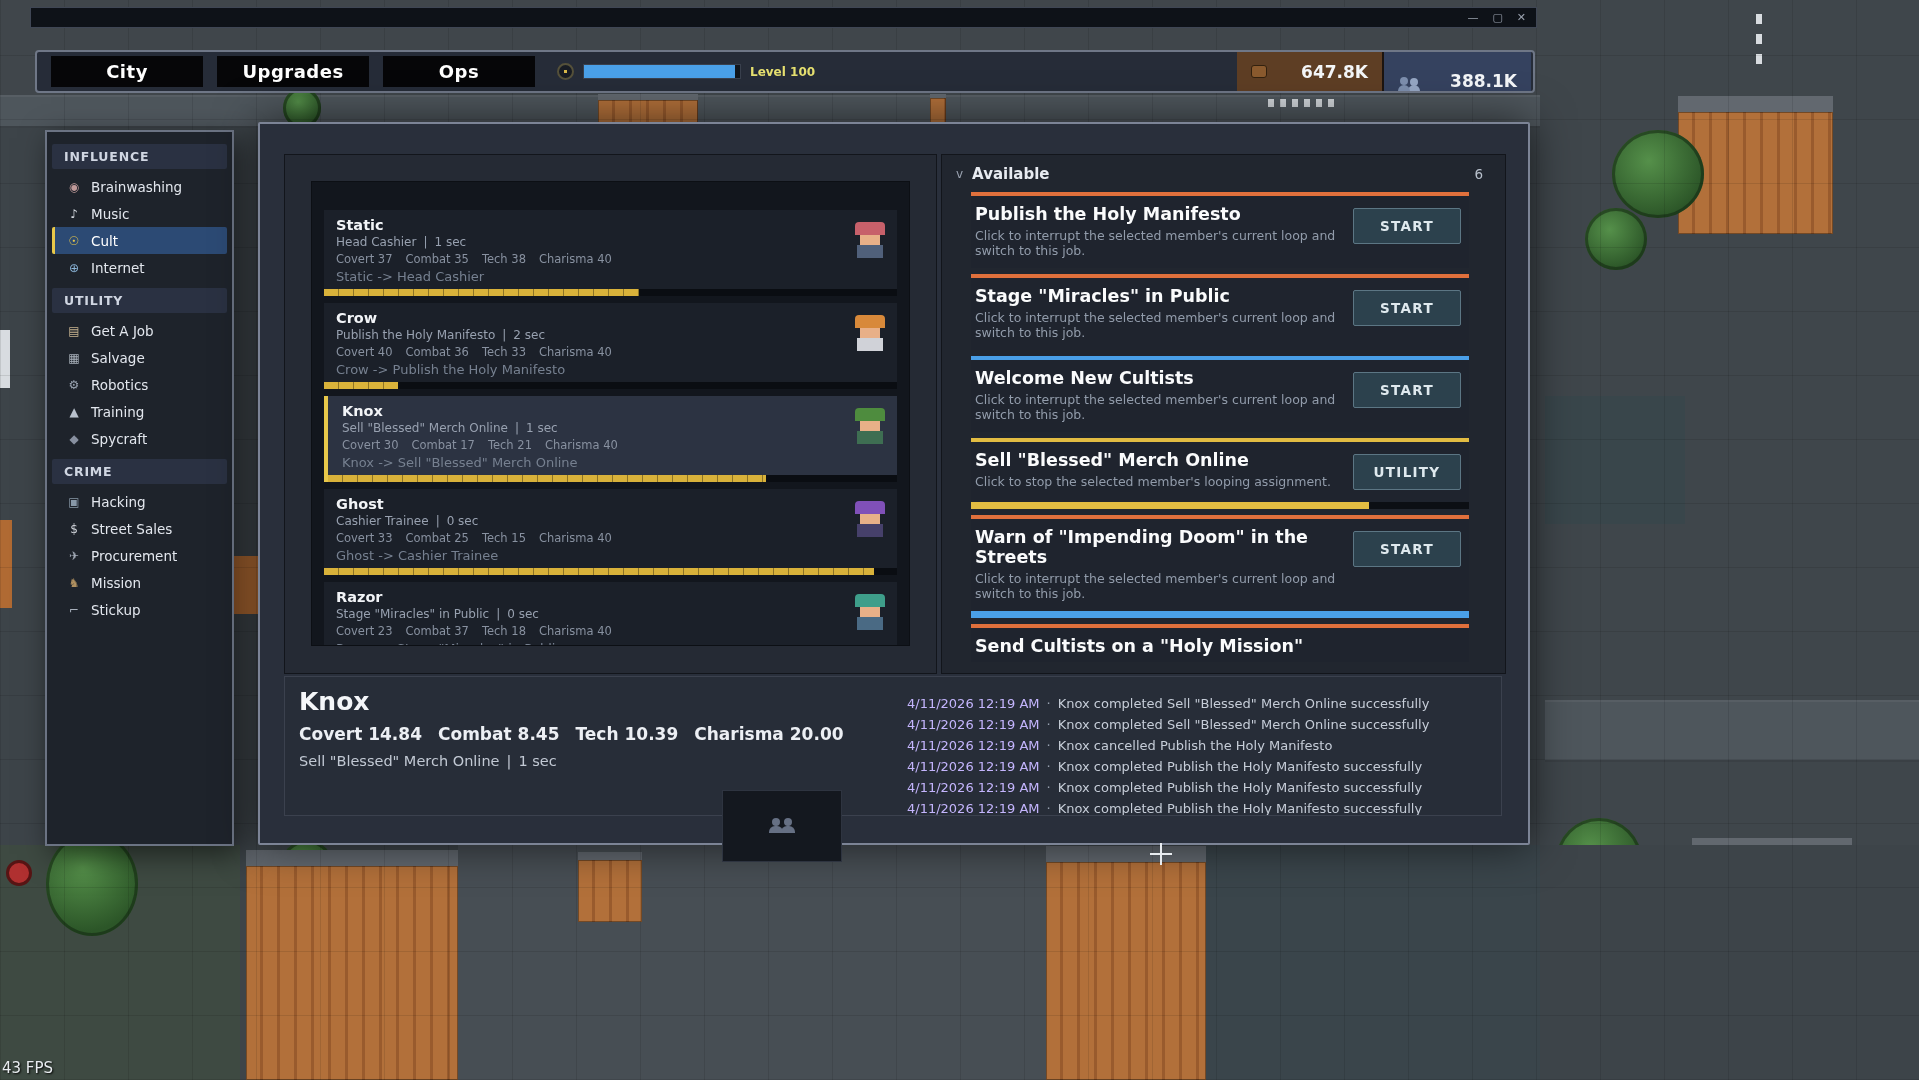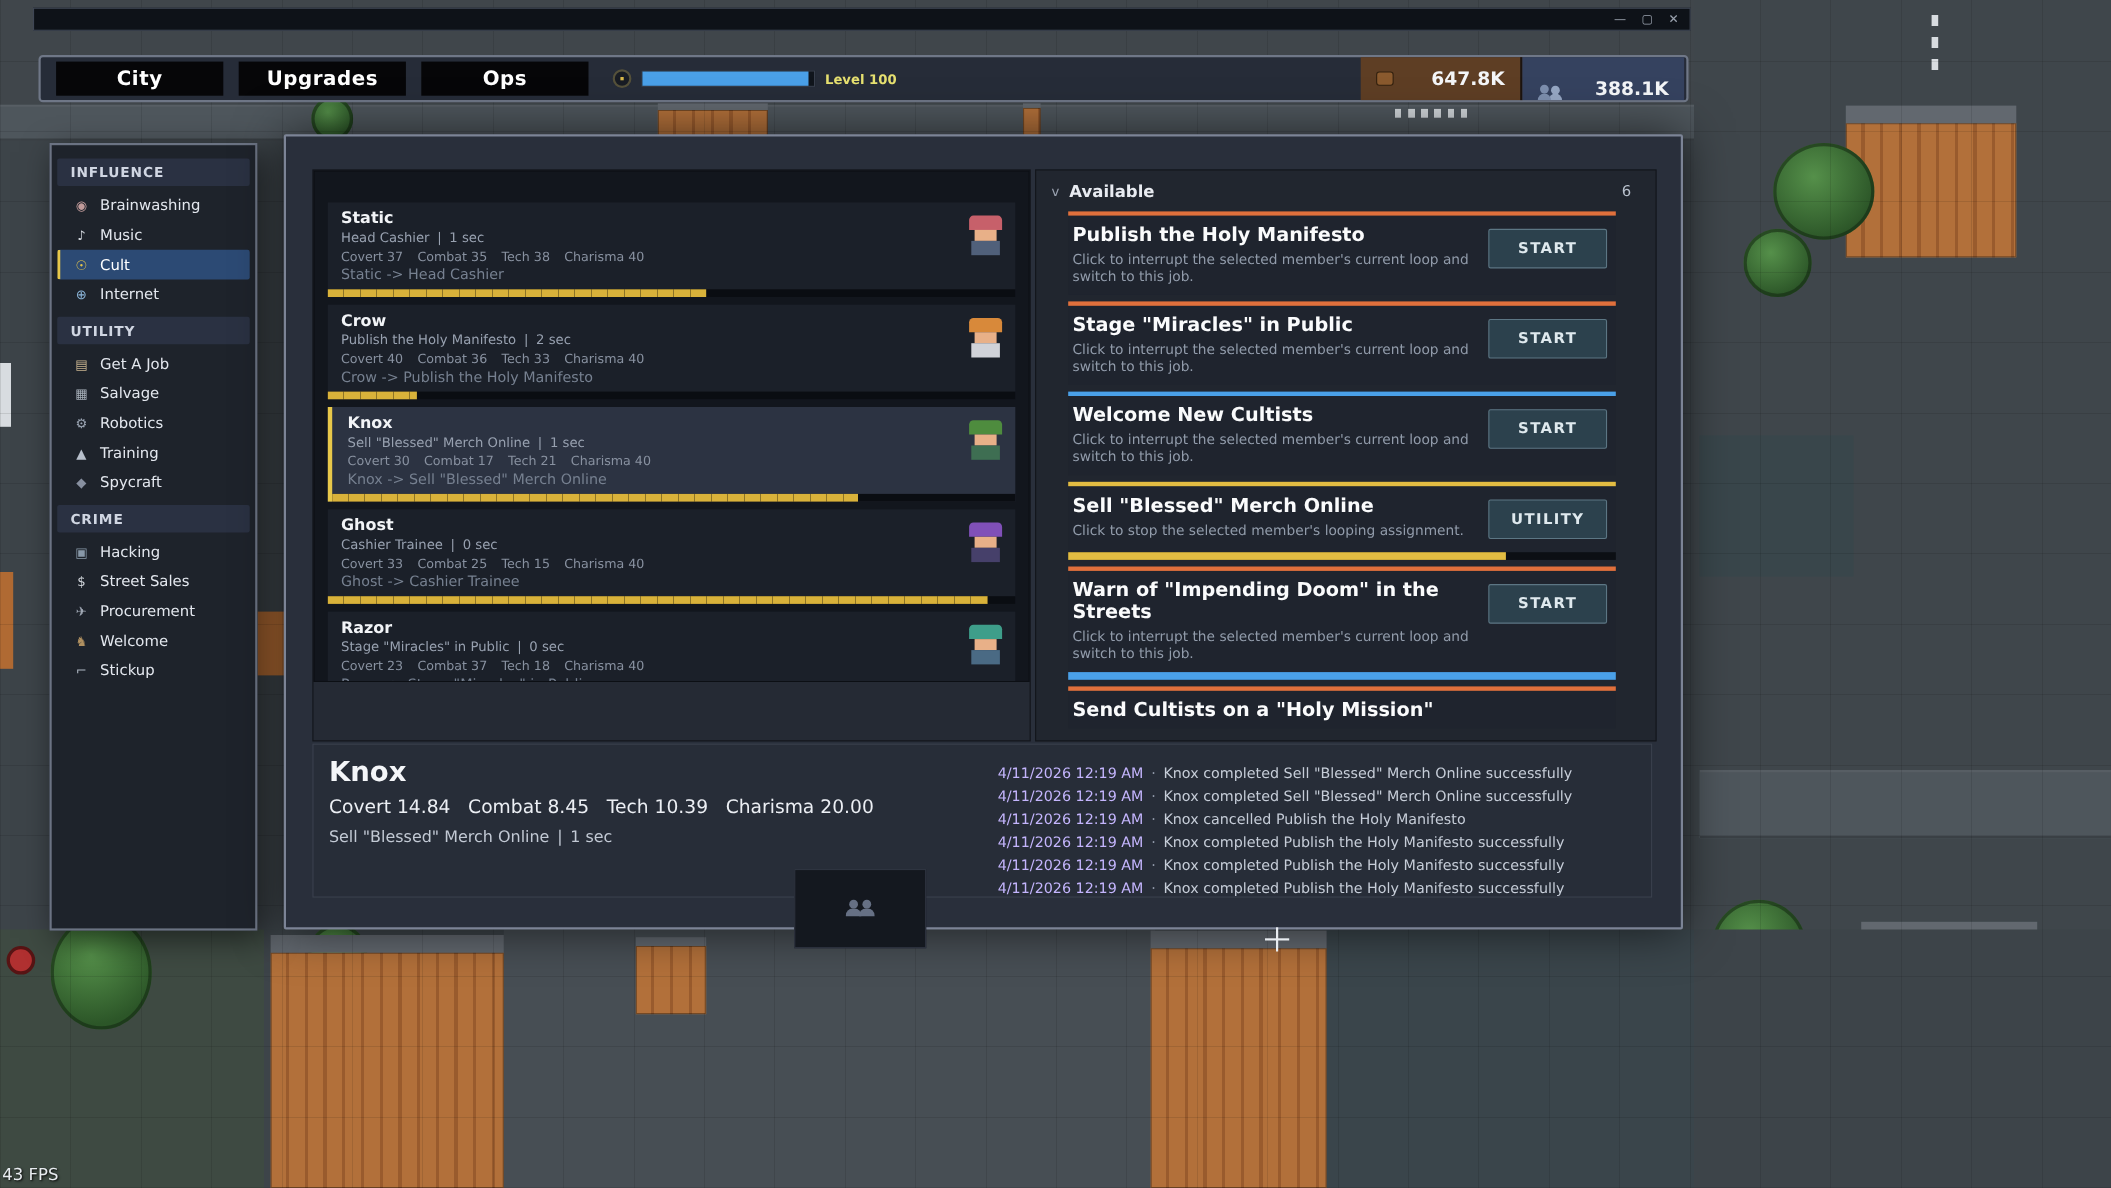--- a/index.html
+++ b/index.html
@@ -66,21 +66,21 @@
   .side-item.selected { background:#2c4a74; border-left:3px solid #e8c84a; padding-left:11px; color:#ffffff; }
   .side-icon { width:16px; text-align:center; font-size:12px; color:#9aa4b2; }
 
   
   .main-window { position:absolute; left:258px; top:122px; width:1272px; height:723px;
     background:#292f3b; border:2px solid #7c8496; border-radius:2px; z-index:2;
     box-shadow:0 0 44px rgba(0,0,0,.6); }
 
   
   .members-panel { position:absolute; left:24px; top:30px; width:653px; height:520px;
-    background:#252a34; border:1px solid #12151b; }
+    background:#252a34; border:1px solid #12151b; padding:26px; }
   .members-list { height:465px; background:#12161d; border:1px solid #0c0f14;
     padding:28px 12px 0; overflow:hidden; }
   .member-card { position:relative; height:86px; margin-bottom:7px; background:#1b2029;
     padding:7px 12px 0; cursor:pointer; }
   .member-card.selected { background:#2c3342; border-left:4px solid #e8c84a; padding-left:14px; }
   .member-name { font-size:14.5px; font-weight:bold; color:#f2f4f7; margin-bottom:2px; }
   .member-job { font-size:12px; color:#98a1b0; }
   .sep { margin:0 7px; }
   .member-stats { font-size:11.5px; color:#8891a0; margin-top:3px; }
   .member-stats .stat { margin-right:13px; }
@@ -114,21 +114,21 @@
   .job-bottom { display:none; height:7px; background:#0c0f14; }
   .job-bottom.visible { display:block; }
   .job-bottom-fill { height:100%; }
 
   
   .detail-panel { position:absolute; left:24px; top:552px; width:1218px; height:140px;
     background:#272d38; border:1px solid #3b414e; }
   .detail-left { position:absolute; left:14px; top:10px; }
   .detail-name { font-size:25px; font-weight:bold; color:#f4f6f9; margin-bottom:8px; }
   .detail-stats { font-size:17px; color:#eceff4; }
-  .detail-stats .dstat { margin-right:16px; }
+  .detail-stats .dstat { margin-right:16px;font-weight:bold; }
   .detail-job { font-size:14.5px; color:#c2c9d4; margin-top:9px; }
   .log { position:absolute; left:622px; top:16px; right:8px; height:122px; overflow:hidden;
     font-size:13px; line-height:21px; }
   .log-time { color:#c4b5fd; }
   .log-dot { color:#98a1b0; margin:0 7px; }
   .log-msg { color:#c6cdd8; }
 
   
   .people-box { position:absolute; left:722px; top:790px; width:120px; height:72px;
     background:#14181f; border:1px solid #2e3440; z-index:3;
@@ -287,21 +287,21 @@
             <span>Street Sales</span>
           </div>
 
           <div class="side-item">
             <span class="side-icon" style="color: rgb(160, 168, 180);">✈</span>
             <span>Procurement</span>
           </div>
 
           <div class="side-item">
             <span class="side-icon" style="color: rgb(176, 144, 96);">♞</span>
-            <span>Welcome</span>
+            <span>Mission</span>
           </div>
 
           <div class="side-item">
             <span class="side-icon" style="color: rgb(168, 176, 188);">⌐</span>
             <span>Stickup</span>
           </div>
         </div>
     </div>
   </div>
 

